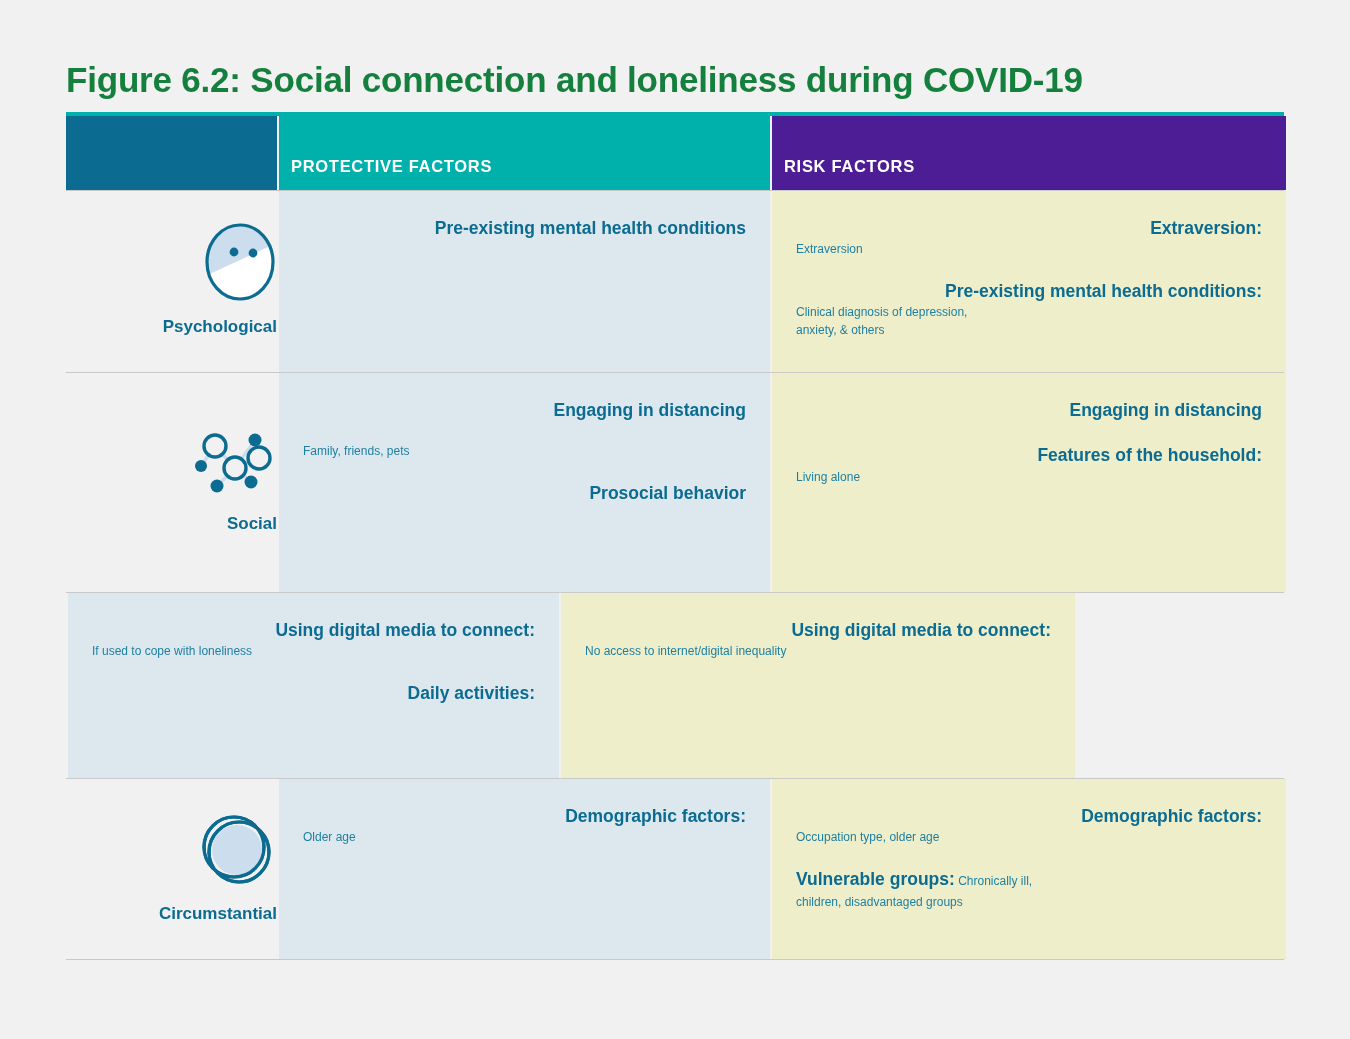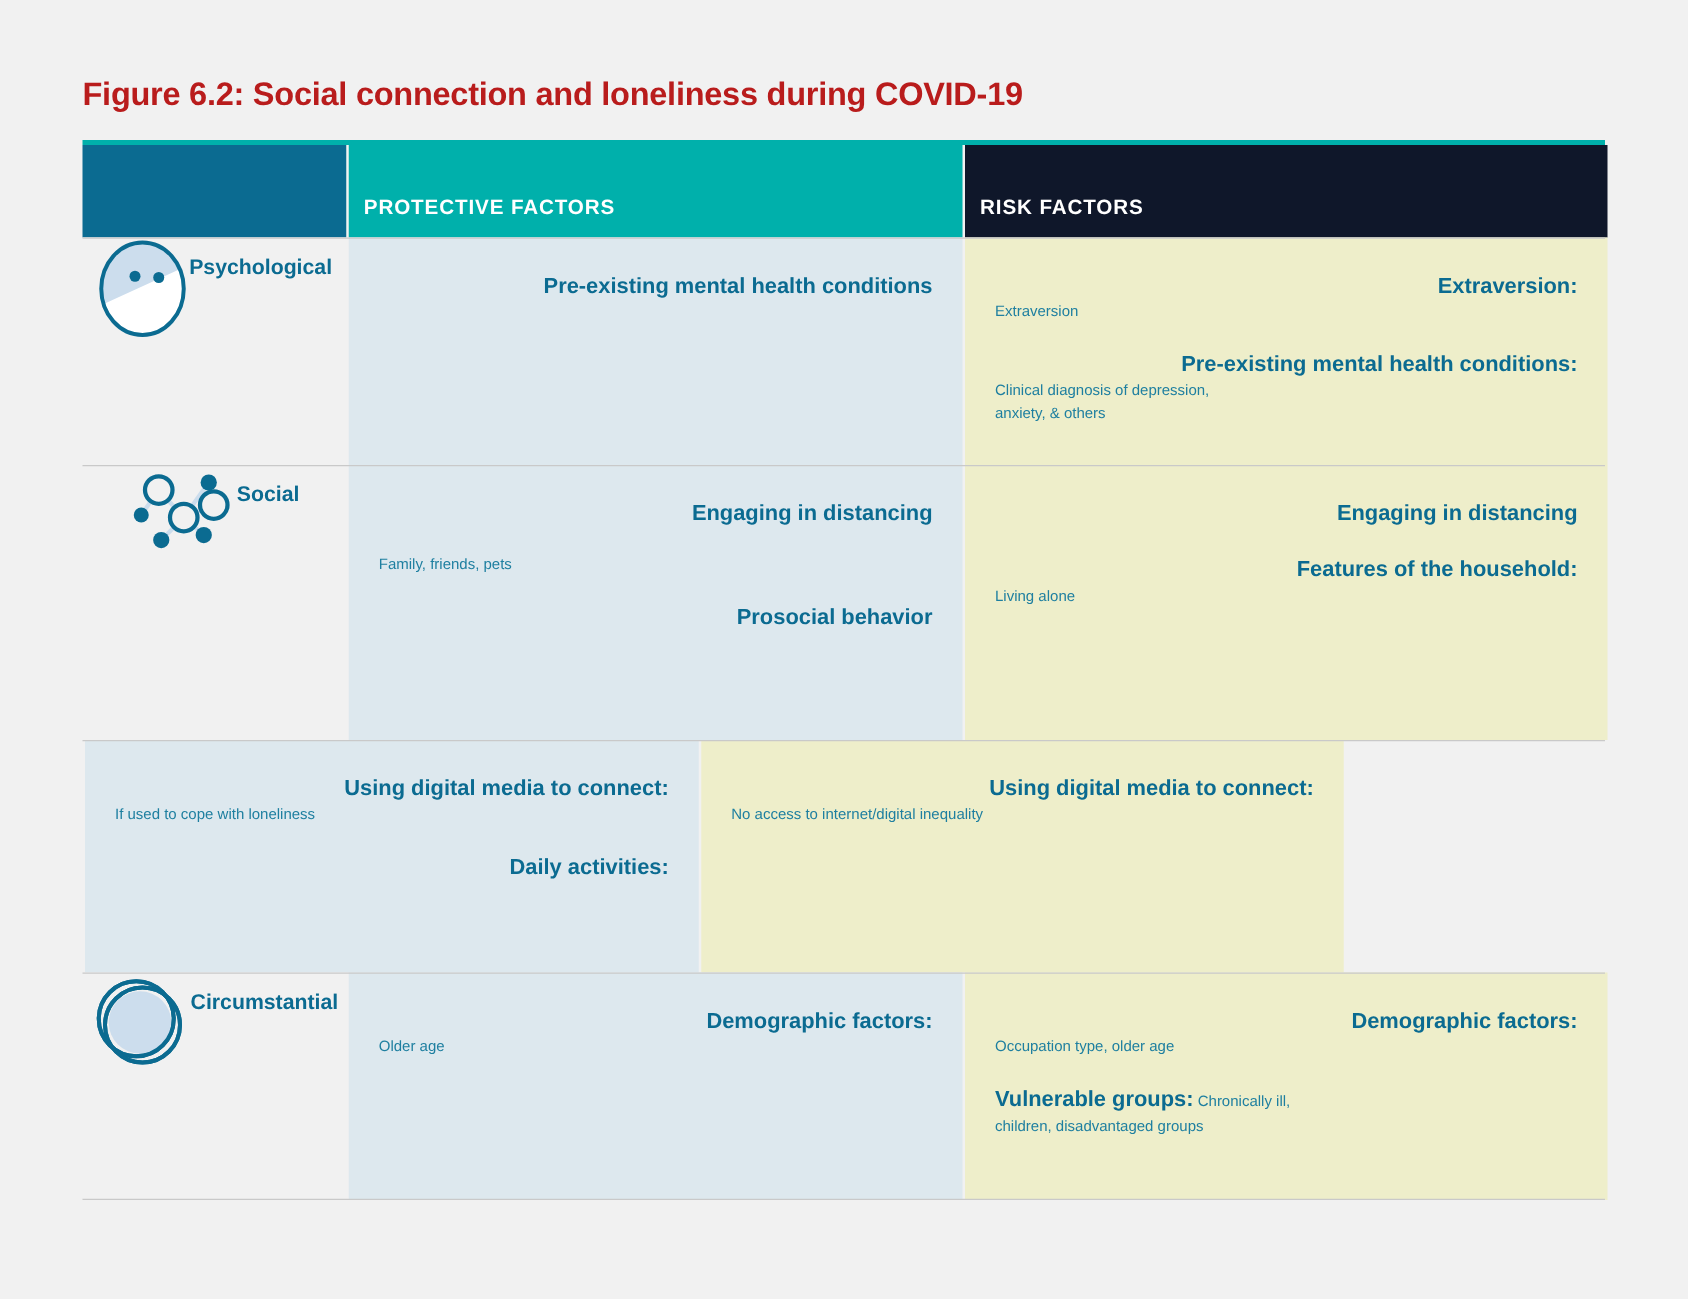--- a/index.html
+++ b/index.html
@@ -16,23 +16,23 @@
     position: relative;
     width: 1350px;
     height: 1039px;
   }
 
   
   .figure-title {
     position: absolute;
     left: 66px;
     top: 60px;
-    font-size: 26px;
+    font-size: 35px;
     font-weight: bold;
-    color: #b91c1c;
+    color: #15803d;
     letter-spacing: -0.2px;
     white-space: nowrap;
   }
 
   
   .table {
     position: absolute;
     left: 66px;
     top: 112px;
     width: 1218px;
@@ -55,21 +55,21 @@
   }
 
   .col-icon   { width: 211px; flex: 0 0 211px; }
   .col-gap    { width: 2px;   flex: 0 0 2px; background: #f1f1f1; }
   .col-prot   { width: 491px; flex: 0 0 491px; }
   .col-risk   { width: 514px; flex: 0 0 514px; }
 
   
   .header-row .col-icon { background: #0b6b91; }
   .header-row .col-prot { background: #00b0ab; }
-  .header-row .col-risk { background: #0f172a; }
+  .header-row .col-risk { background: #4c1d95; }
 
   .header-row .cell { height: 74px; }
 
   .header-label {
     position: absolute;
     left: 12px;
     bottom: 14px;
     color: #ffffff;
     font-size: 16.5px;
     font-weight: bold;
@@ -91,22 +91,22 @@
     z-index: 4;
   }
 
   .divider.bottom {
     top: auto;
     bottom: 0;
   }
 
   .icon-cell-inner {
     display: flex;
-    flex-direction: row;
-    align-items: flex-start;
+    flex-direction: column;
+    align-items: flex-end;
     justify-content: center;
     height: 100%;
     padding-bottom: 4px;
   }
 
   .icon-art {
     display: block;
   }
 
   .icon-label {

